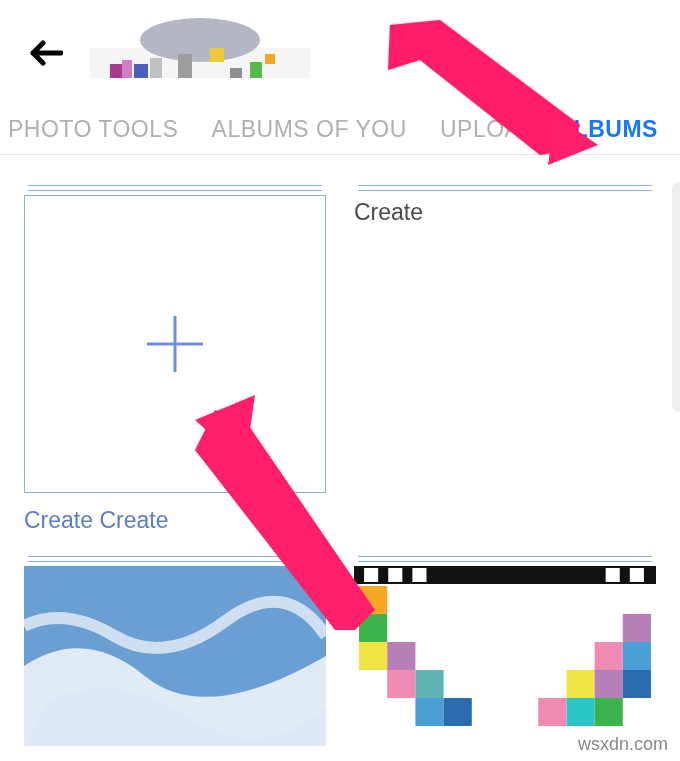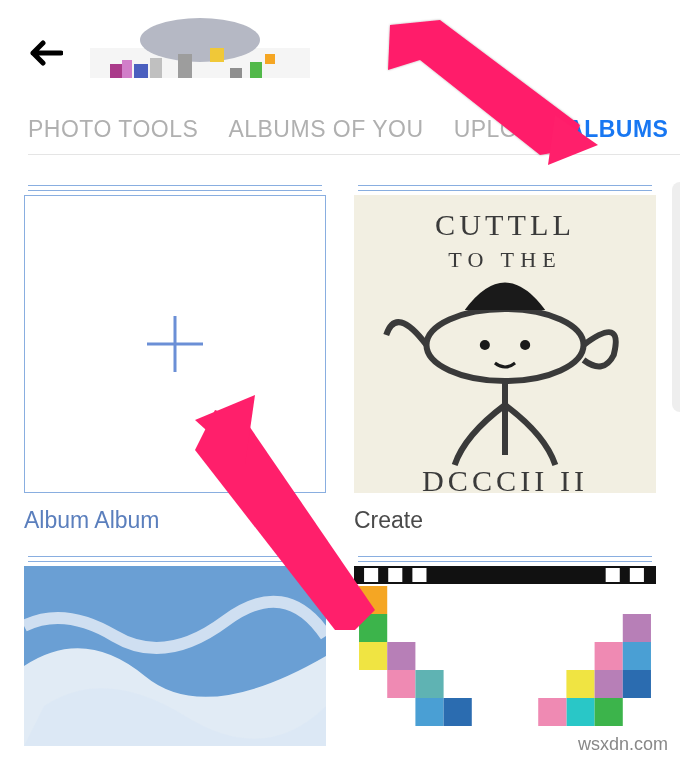--- a/index.html
+++ b/index.html
@@ -29,23 +29,22 @@
       margin-left: 25px;
       width: 220px;
       height: 70px;
       position: relative;
     }
     .tabs {
       height: 50px;
       display: flex;
       align-items: center;
       justify-content: space-between;
-      padding: 0 0px 0 0px;
+      padding: 0 0px 0 8px;
       border-bottom: 1px solid #e5e5e5;
-      margin-left: 28px;
     }
     .tab {
       font-size: 23px;
       font-weight: 500;
       letter-spacing: 0.5px;
       color: #b0b0b0;
       cursor: pointer;
       white-space: nowrap;
     }
     .tab.active {
@@ -178,43 +177,25 @@
 
 <div class="scroll-hint"></div>
 
 <div class="grid">
 
   <div class="album-tile">
     <div class="album-stack"></div>
     <div class="album-box">
       <div class="plus-icon"></div>
     </div>
-    <div class="album-label">Album Album</div>
-  </div>
-
-  <div class="album-tile">
-    <div class="album-stack"></div>
-    <div class="album-box img">
-      <svg width="100%" height="100%" viewBox="0 0 300 298" preserveAspectRatio="none">
-        <rect width="300" height="298" fill="#f2efe2"></rect>
-        <text x="150" y="40" text-anchor="middle" font-family="serif" font-size="30" fill="#3a3a3a" letter-spacing="4">CUTTLL</text>
-        <text x="150" y="72" text-anchor="middle" font-family="serif" font-size="22" fill="#3a3a3a" letter-spacing="6">TO THE</text>
-        <ellipse cx="150" cy="150" rx="78" ry="36" fill="none" stroke="#3a3a3a" stroke-width="6"></ellipse>
-        <path d="M72 150 q-30 -40 -40 -10" fill="none" stroke="#3a3a3a" stroke-width="6"></path>
-        <path d="M228 150 q40 -30 30 10 q-10 20 -30 5" fill="none" stroke="#3a3a3a" stroke-width="6"></path>
-        <path d="M110 115 q40 -55 80 0" fill="#1a1a1a"></path>
-        <circle cx="130" cy="150" r="5" fill="#1a1a1a"></circle>
-        <circle cx="170" cy="150" r="5" fill="#1a1a1a"></circle>
-        <path d="M140 168 q10 8 20 0" fill="none" stroke="#1a1a1a" stroke-width="3"></path>
-        <line x1="150" y1="186" x2="150" y2="260" stroke="#3a3a3a" stroke-width="6"></line>
-        <path d="M150 210 q-40 30 -50 60" fill="none" stroke="#3a3a3a" stroke-width="6"></path>
-        <path d="M150 210 q40 30 50 60" fill="none" stroke="#3a3a3a" stroke-width="6"></path>
-        <text x="150" y="296" text-anchor="middle" font-family="serif" font-size="30" fill="#3a3a3a" letter-spacing="4">DCCCII II</text>
-      </svg>
-    </div>
+    <div class="album-label">Create Create</div>
+  </div>
+
+  <div class="album-tile">
+    <div class="album-stack"></div>
     <div class="album-label dark">Create</div>
   </div>
 
   <div class="album-tile">
     <div class="album-stack"></div>
     <div class="album-box img" style="height:180px">
       <svg width="100%" height="100%" viewBox="0 0 300 180" preserveAspectRatio="none">
         <rect width="300" height="180" fill="#6a9fd4"></rect>
         <path d="M0 100 Q60 60 120 110 T300 90 V180 H0 Z" fill="#e8eff7" opacity="0.95"></path>
         <path d="M20 140 Q80 100 160 150 T300 140 V180 H0 Z" fill="#dbe8f5" opacity="0.9"></path>

